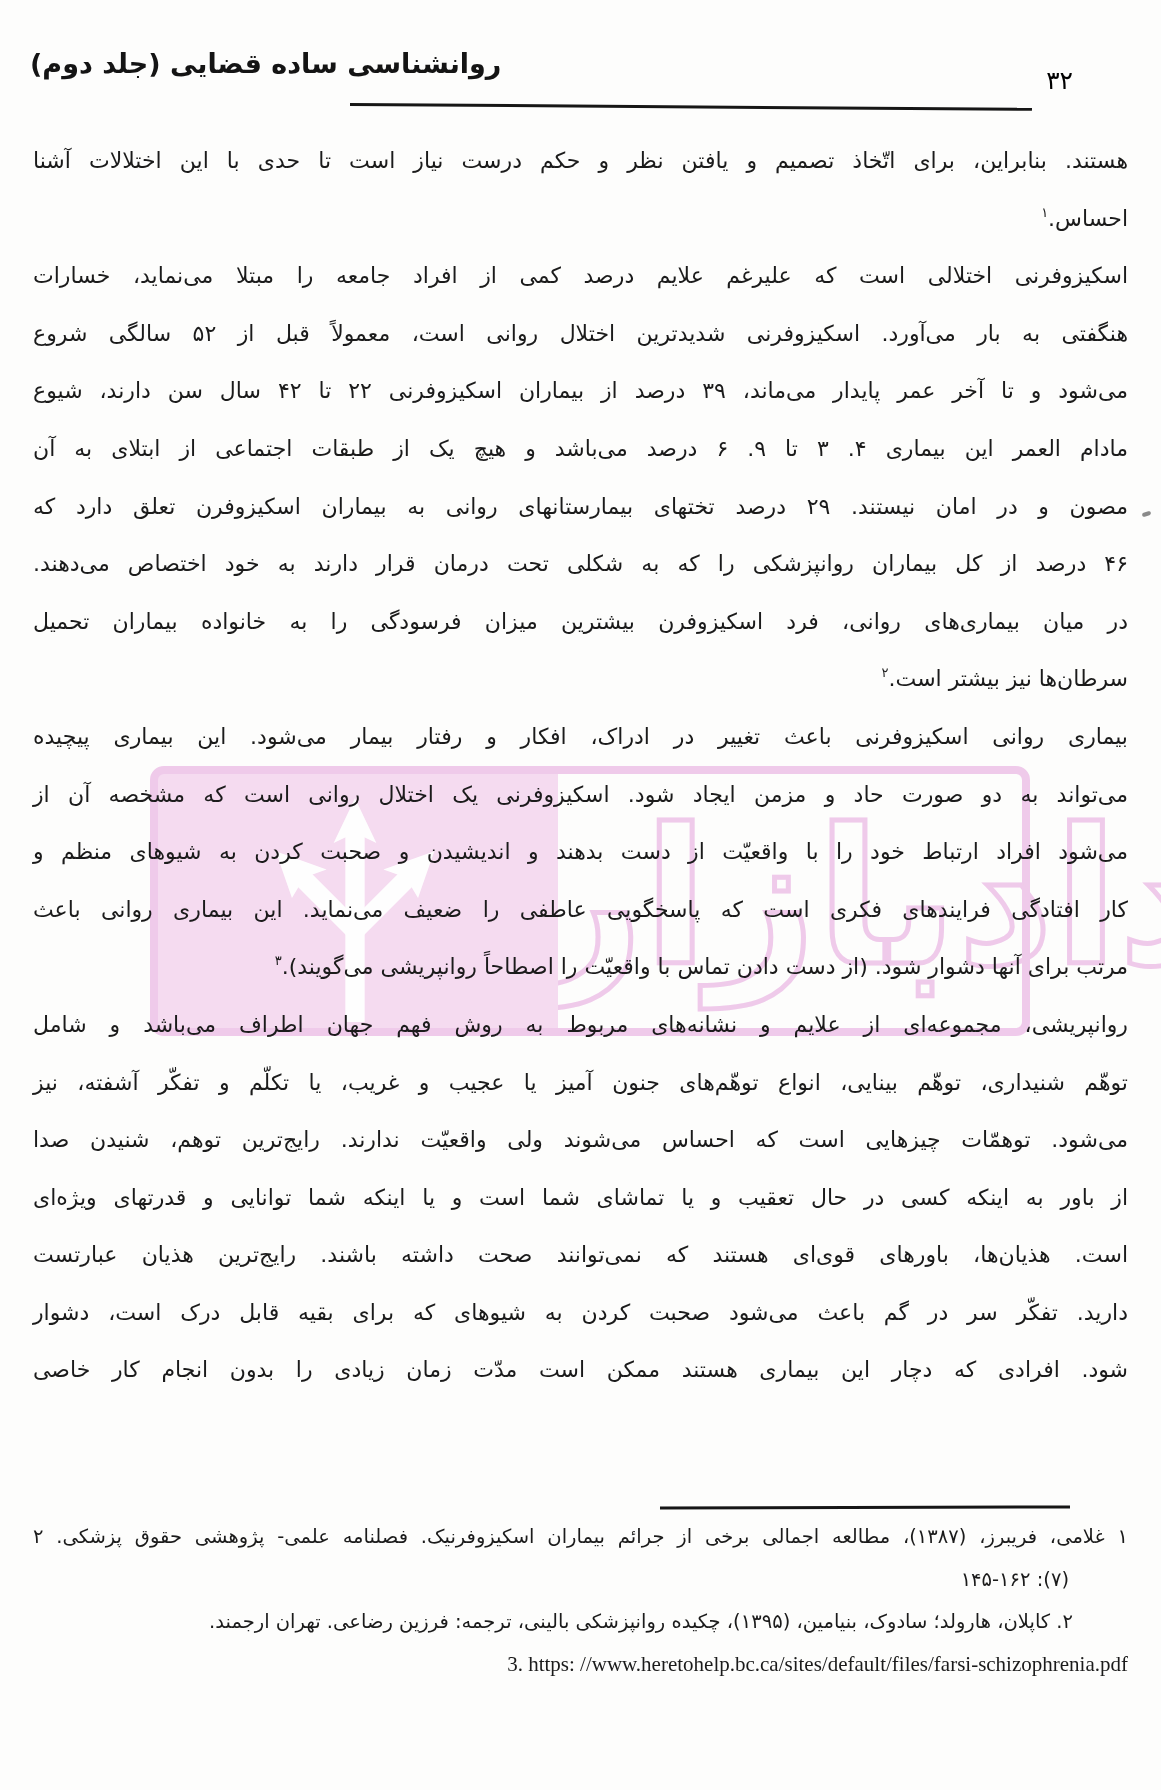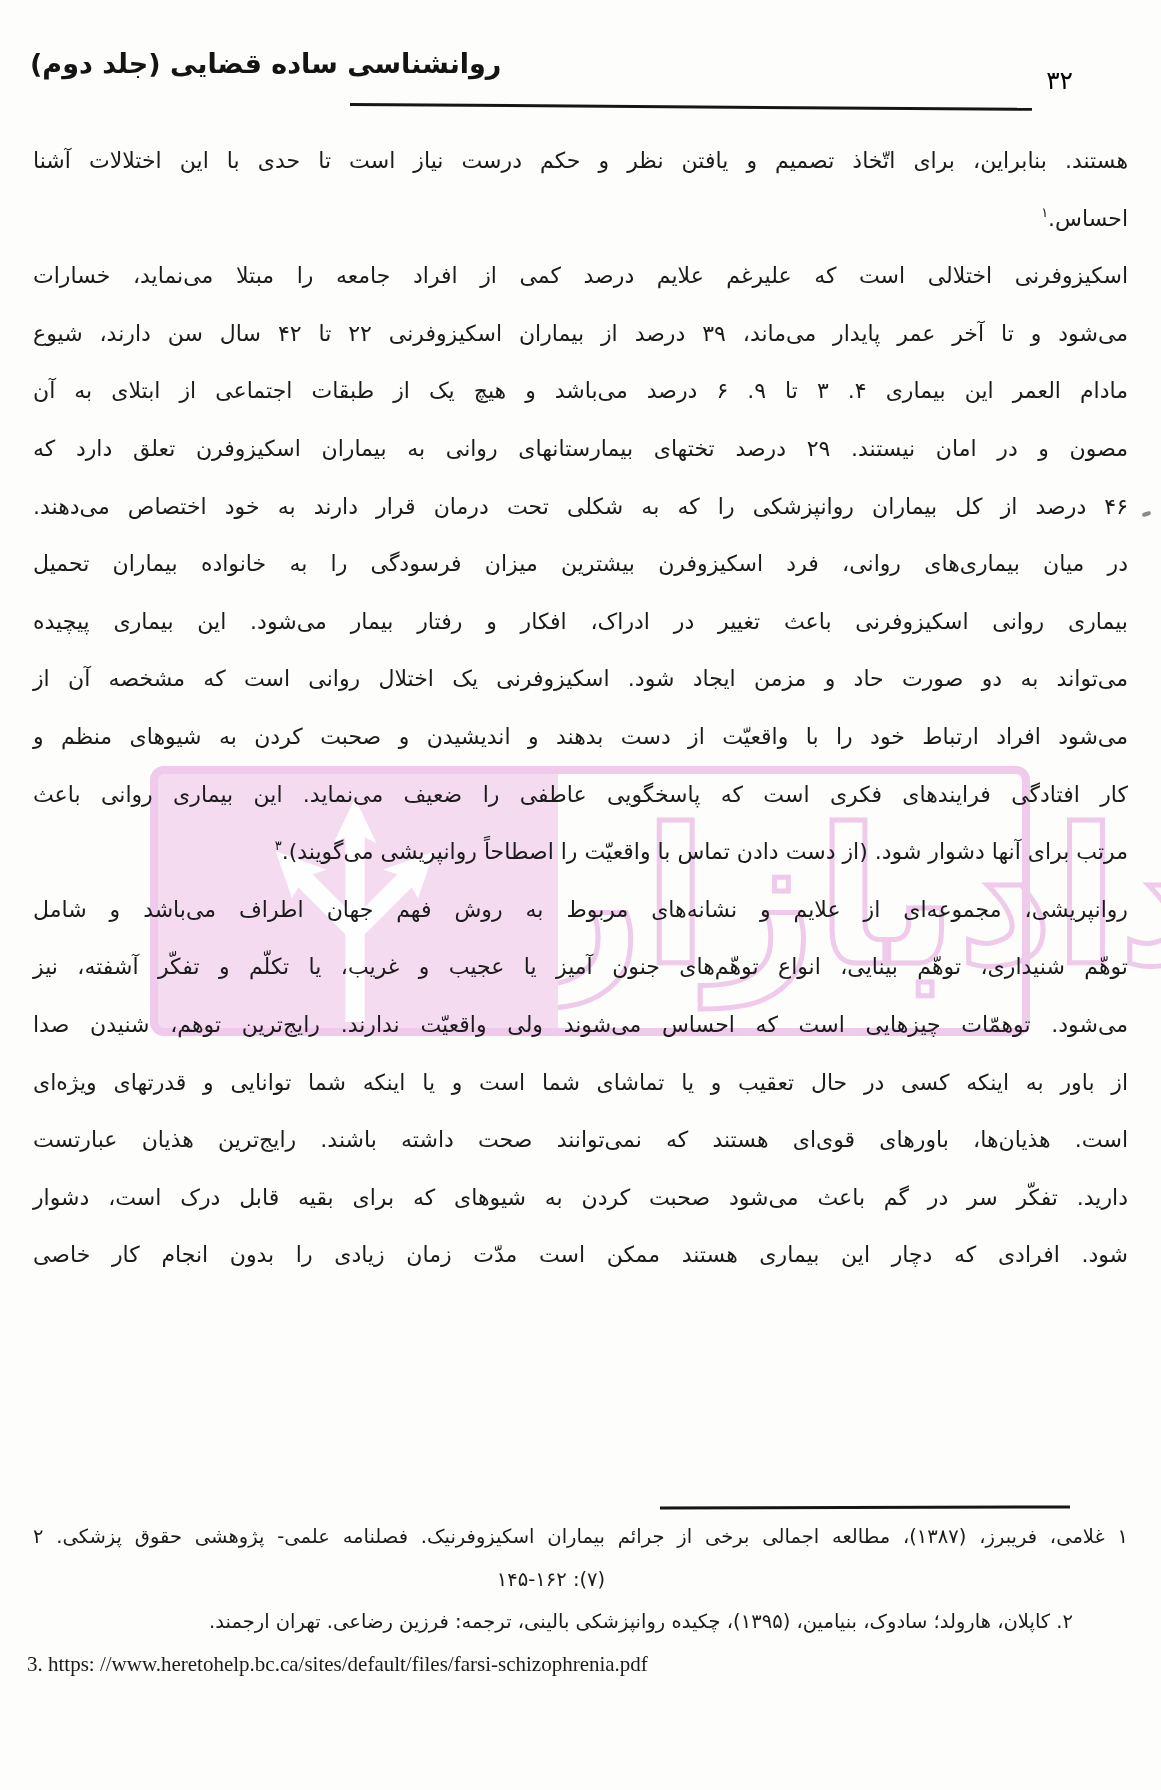--- a/index.html
+++ b/index.html
@@ -43,23 +43,23 @@
   }
   .line.final{text-align:right;text-align-last:right;}
   .sup{font-size:13px;vertical-align:9px;letter-spacing:0;}
 
   
   .fn-divider{position:absolute;left:660px;top:1506px;width:410px;height:3px;
     background:#161616;transform:rotate(-0.15deg);z-index:2;}
   .fn{position:absolute;left:33px;right:33px;z-index:2;direction:rtl;
     font-size:19.5px;line-height:40px;color:#1b1b1b;}
   .fn1 {top:1517px;text-align:justify;text-align-last:justify;}
-  .fn1b{top:1560px;text-align:center;right:92px;}
+  .fn1b{top:1560px;text-align:right;right:92px;}
   .fn2 {top:1602px;text-align:right;right:88px;}
-  .fn3 {top:1644px;direction:ltr;text-align:left;left:27px;
+  .fn3 {top:1644px;direction:ltr;text-align:right;left:14px;
         font-family:"Liberation Serif",serif;font-size:21px;}
 
   
   .artifact{position:absolute;left:1142px;top:512px;width:9px;height:4px;
     background:#8a8a8a;border-radius:2px;transform:rotate(-18deg);z-index:2;}
 </style>
 </head>
 <body>
 
 <div class="page">
@@ -86,25 +86,27 @@
   </div>
 
   <div class="hdr-title">روانشناسی ساده قضایی (جلد دوم)</div>
   <div class="hdr-pagenum">۳۲</div>
   <div class="hdr-rule"></div>
 
   <div class="bodytext">
     <div class="line"><span>هستند. بنابراین، برای اتّخاذ تصمیم و یافتن نظر و حکم درست نیاز است تا حدی با این اختلالات آشنا</span><span class="sup"></span></div>
     <div class="line final"><span>احساس.</span><span class="sup">۱</span></div>
     <div class="line"><span>اسکیزوفرنی اختلالی است که علیرغم علایم درصد کمی از افراد جامعه را مبتلا می‌نماید، خسارات</span><span class="sup"></span></div>
+    <div class="line"><span>هنگفتی به بار می‌آورد. اسکیزوفرنی شدیدترین اختلال روانی است، معمولاً قبل از ۵۲ سالگی شروع</span><span class="sup"></span></div>
     <div class="line"><span>می‌شود و تا آخر عمر پایدار می‌ماند، ۳۹ درصد از بیماران اسکیزوفرنی ۲۲ تا ۴۲ سال سن دارند، شیوع</span><span class="sup"></span></div>
     <div class="line"><span>مادام العمر این بیماری ۴. ۳ تا ۹. ۶ درصد می‌باشد و هیچ یک از طبقات اجتماعی از ابتلای به آن</span><span class="sup"></span></div>
     <div class="line"><span>مصون و در امان نیستند. ۲۹ درصد تختهای بیمارستانهای روانی به بیماران اسکیزوفرن تعلق دارد که</span><span class="sup"></span></div>
     <div class="line"><span>۴۶ درصد از کل بیماران روانپزشکی را که به شکلی تحت درمان قرار دارند به خود اختصاص می‌دهند.</span><span class="sup"></span></div>
     <div class="line"><span>در میان بیماری‌های روانی، فرد اسکیزوفرن بیشترین میزان فرسودگی را به خانواده بیماران تحمیل</span><span class="sup"></span></div>
+    <div class="line final"><span>سرطان‌ها نیز بیشتر است.</span><span class="sup">۲</span></div>
     <div class="line"><span>بیماری روانی اسکیزوفرنی باعث تغییر در ادراک، افکار و رفتار بیمار می‌شود. این بیماری پیچیده</span><span class="sup"></span></div>
     <div class="line"><span>می‌تواند به دو صورت حاد و مزمن ایجاد شود. اسکیزوفرنی یک اختلال روانی است که مشخصه آن از</span><span class="sup"></span></div>
     <div class="line"><span>می‌شود افراد ارتباط خود را با واقعیّت از دست بدهند و اندیشیدن و صحبت کردن به شیوهای منظم و</span><span class="sup"></span></div>
     <div class="line"><span>کار افتادگی فرایندهای فکری است که پاسخگویی عاطفی را ضعیف می‌نماید. این بیماری روانی باعث</span><span class="sup"></span></div>
     <div class="line final"><span>مرتب برای آنها دشوار شود. (از دست دادن تماس با واقعیّت را اصطاحاً روانپریشی می‌گویند).</span><span class="sup">۳</span></div>
     <div class="line"><span>روانپریشی، مجموعه‌ای از علایم و نشانه‌های مربوط به روش فهم جهان اطراف می‌باشد و شامل</span><span class="sup"></span></div>
     <div class="line"><span>توهّم شنیداری، توهّم بینایی، انواع توهّم‌های جنون آمیز یا عجیب و غریب، یا تکلّم و تفکّر آشفته، نیز</span><span class="sup"></span></div>
     <div class="line"><span>می‌شود. توهمّات چیزهایی است که احساس می‌شوند ولی واقعیّت ندارند. رایج‌ترین توهم، شنیدن صدا</span><span class="sup"></span></div>
     <div class="line"><span>از باور به اینکه کسی در حال تعقیب و یا تماشای شما است و یا اینکه شما توانایی و قدرتهای ویژه‌ای</span><span class="sup"></span></div>
     <div class="line"><span>است. هذیان‌ها، باورهای قوی‌ای هستند که نمی‌توانند صحت داشته باشند. رایج‌ترین هذیان عبارتست</span><span class="sup"></span></div>

